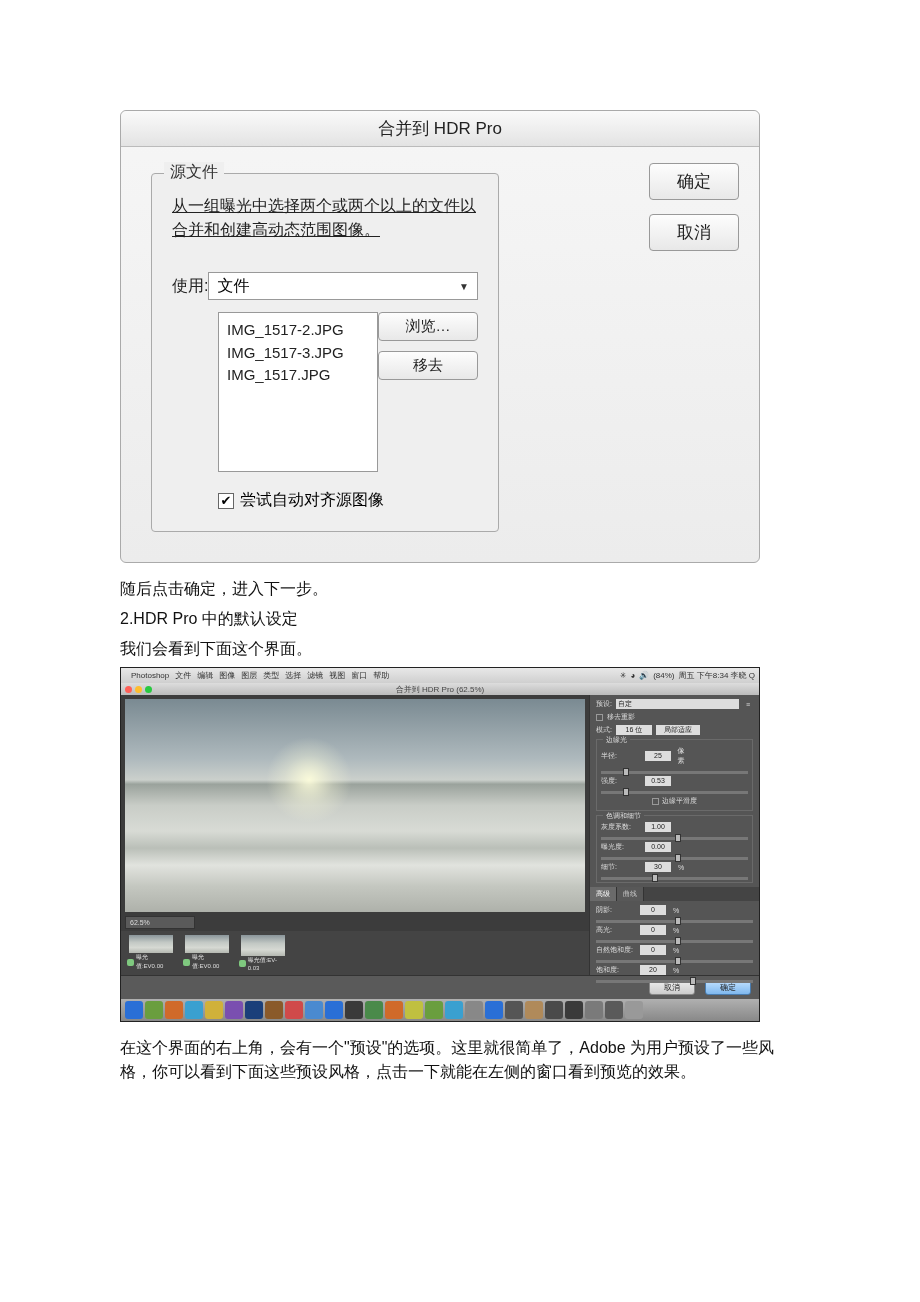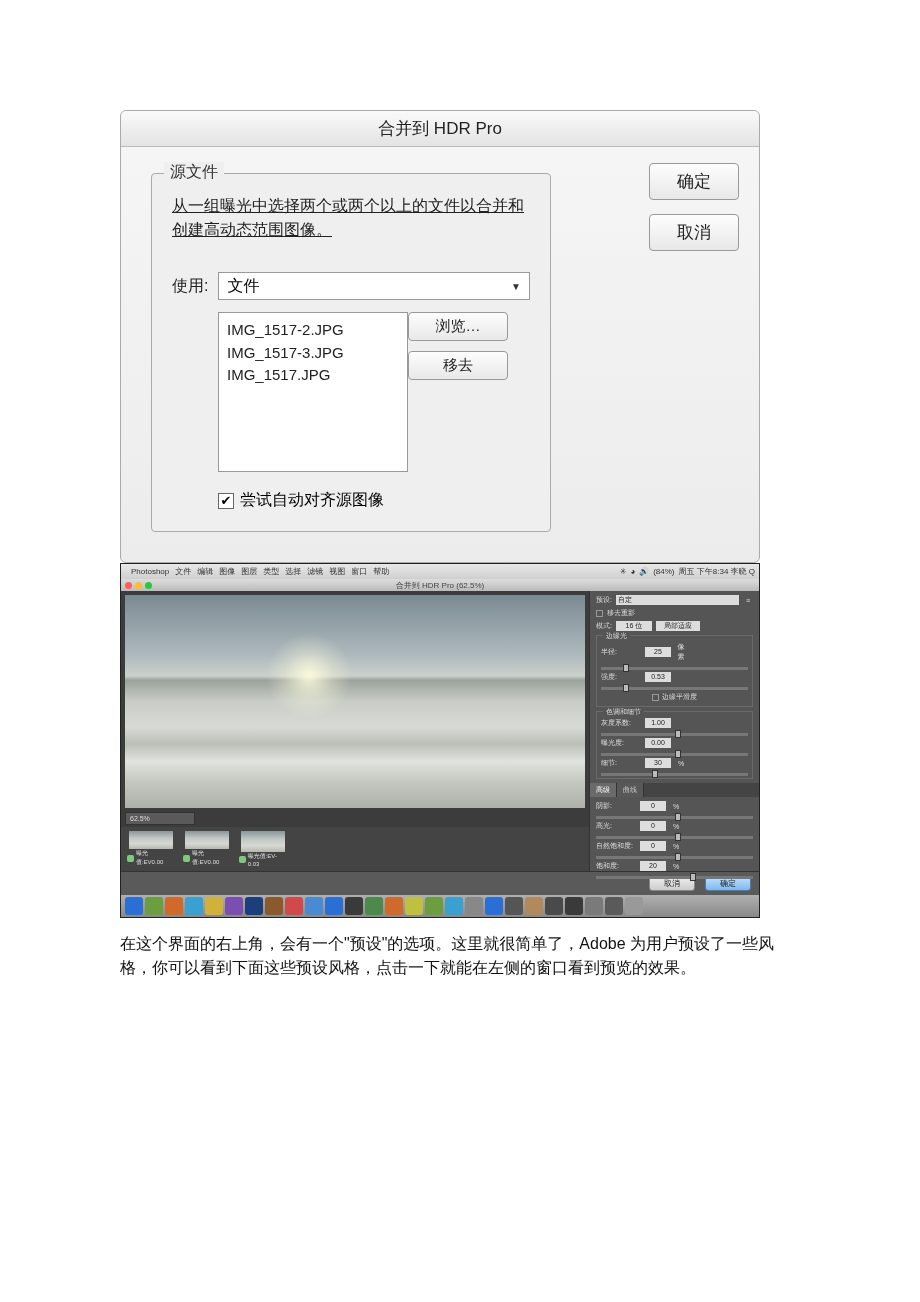--- a/index.html
+++ b/index.html
@@ -31,21 +31,21 @@
     background: linear-gradient(#fafafa, #e3e3e3);
     border-radius: 6px 6px 0 0;
   }
   .fieldset {
     position: relative;
     border: 1px solid #aaa;
     margin: 26px 20px 10px 30px;
     padding: 20px 20px 20px 20px;
     background: #efefef;
     border-radius: 4px;
-    width: 400px;
+    width: 348px;
     display: inline-block;
     vertical-align: top;
   }
   .fieldset-legend {
     position: absolute;
     top: -12px;
     left: 12px;
     background: #efefef;
     padding: 0 6px;
     font-size: 16px;
@@ -59,21 +59,20 @@
     text-decoration: underline;
   }
   .use-row {
     display: flex;
     align-items: center;
     margin-bottom: 12px;
   }
   .use-label {
     font-size: 16px;
     color: #222;
-    margin-right: 10px;
     white-space: nowrap;
   }
   .select {
     flex: 1;
     border: 1px solid #999;
     background: #fff;
     padding: 4px 8px;
     font-size: 16px;
     display: flex;
     justify-content: space-between;
@@ -419,20 +418,25 @@
         <span>尝试自动对齐源图像</span>
       </div>
     </div>
 
     <div class="right-buttons">
       <div class="d-btn">确定</div>
       <div class="d-btn">取消</div>
     </div>
   </div>
 
+  <div class="para-block">
+    <div class="para">随后点击确定，进入下一步。</div>
+    <div class="para">2.HDR Pro 中的默认设定</div>
+    <div class="para">我们会看到下面这个界面。</div>
+  </div>
 
   <div class="shot2">
 
     <div class="menubar">
       <span></span>
       <span class="app">Photoshop</span>
       <span>文件</span>
       <span>编辑</span>
       <span>图像</span>
       <span>图层</span>

